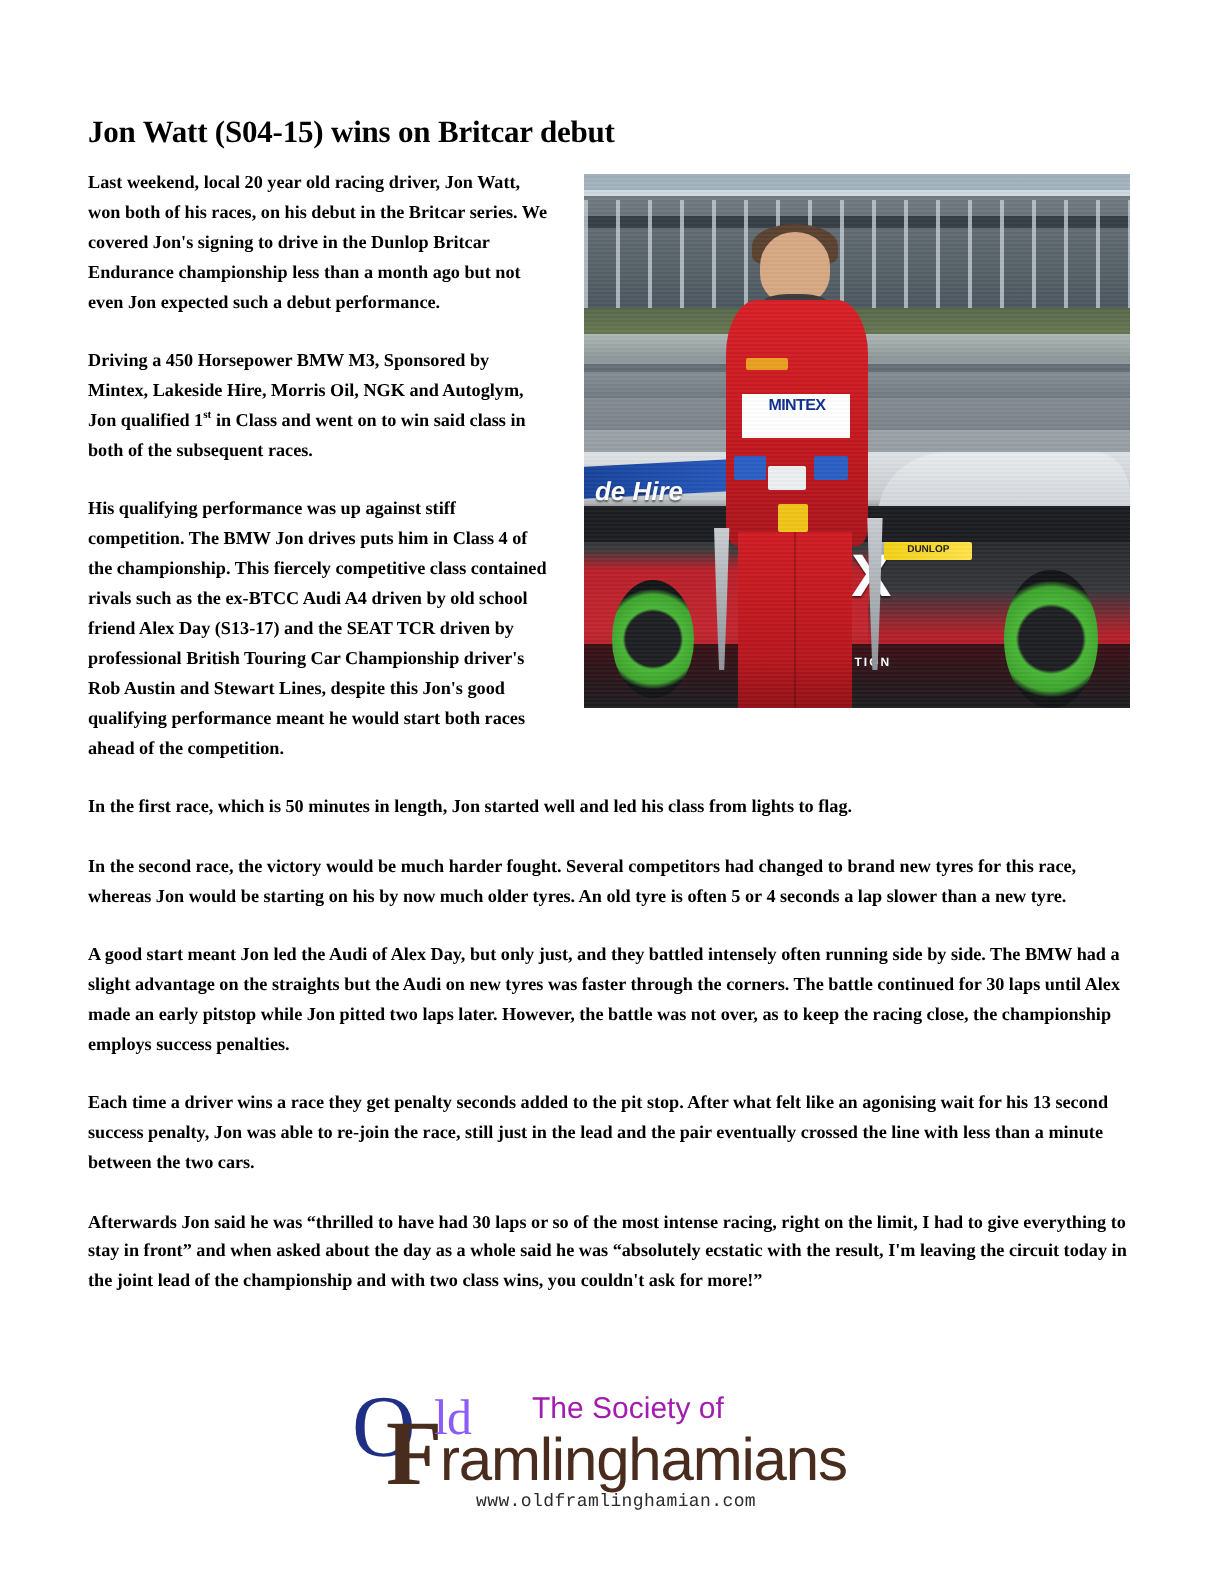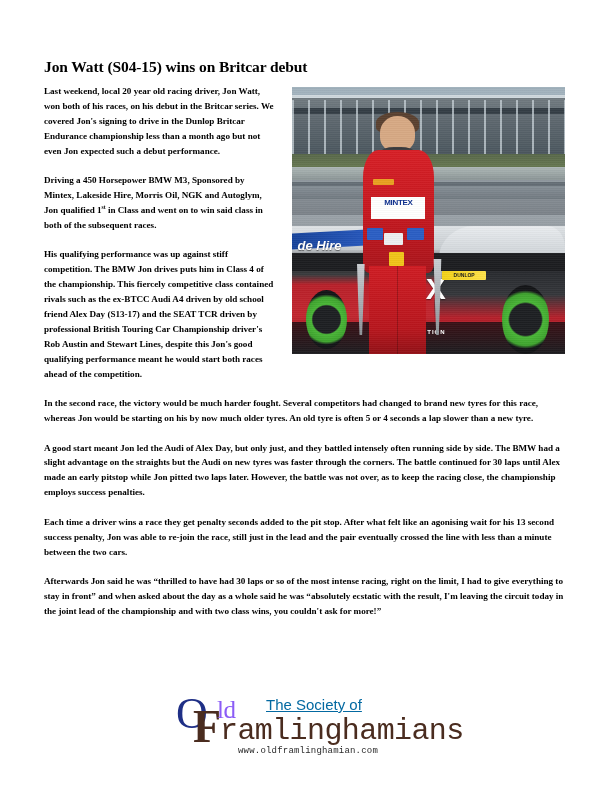--- a/index.html
+++ b/index.html
@@ -291,28 +291,27 @@
     font-size: 25px;
     color: #8b5cf6;
     letter-spacing: -0.5px;
   }
   .logo-society {
     position: absolute;
     left: 90px;
     top: 6px;
     font-family: "Liberation Sans", sans-serif;
     font-size: 15px;
-    color: #0369a1;
-    text-decoration: underline;
+    color: #a21caf;
   }
   .logo-fram {
     position: absolute;
     left: 44px;
     top: 24px;
-    font-family: Liberation Mono, monospace;
+    font-family: Liberation Sans, sans-serif;
     font-size: 30px;
     color: #4a2c1f;
     letter-spacing: -0.6px;
   }
   .logo-url {
     position: absolute;
     left: 62px;
     top: 56px;
     font-family: Liberation Mono, monospace;
     font-size: 9px;
@@ -374,20 +373,21 @@
         <div class="ph-grain"></div>
       </div>
     </div>
 
     <p>Last weekend, local 20 year old racing driver, Jon Watt, won both of his races, on his debut in the Britcar series. We covered Jon's signing to drive in the Dunlop Britcar Endurance championship less than a month ago but not even Jon expected such a debut performance.</p>
 
     <p><span>Driving a 450 Horsepower BMW M3, Sponsored by Mintex, Lakeside Hire, Morris Oil, NGK and Autoglym, Jon qualified 1</span><sup>st</sup><span> in Class and went on to win said class in both of the subsequent races.</span></p>
 
     <p><span>His qualifying performance was up against stiff competition. The BMW Jon drives puts him in Class 4 of the championship. This fiercely competitive class contained rivals such as the ex-BTCC Audi A4 driven by old school friend </span><span>Alex Day (S13-17)</span><span> and the SEAT TCR driven by professional British Touring Car Championship driver's Rob Austin and Stewart Lines, despite this Jon's good qualifying performance meant he would start both races ahead of the competition.</span></p>
 
+    <p>In the first race, which is 50 minutes in length, Jon started well and led his class from lights to flag.</p>
 
     <p>In the second race, the victory would be much harder fought. Several competitors had changed to brand new tyres for this race, whereas Jon would be starting on his by now much older tyres. An old tyre is often 5 or 4 seconds a lap slower than a new tyre.</p>
 
     <p>A good start meant Jon led the Audi of Alex Day, but only just, and they battled intensely often running side by side. The BMW had a slight advantage on the straights but the Audi on new tyres was faster through the corners. The battle continued for 30 laps until Alex made an early pitstop while Jon pitted two laps later. However, the battle was not over, as to keep the racing close, the championship employs success penalties.</p>
 
     <p>Each time a driver wins a race they get penalty seconds added to the pit stop. After what felt like an agonising wait for his 13 second success penalty, Jon was able to re-join the race, still just in the lead and the pair eventually crossed the line with less than a minute between the two cars.</p>
 
     <p>Afterwards Jon said he was “thrilled to have had 30 laps or so of the most intense racing, right on the limit, I had to give everything to stay in front” and when asked about the day as a whole said he was “absolutely ecstatic with the result, I'm leaving the circuit today in the joint lead of the championship and with two class wins, you couldn't ask for more!”</p>
 
   </div>

